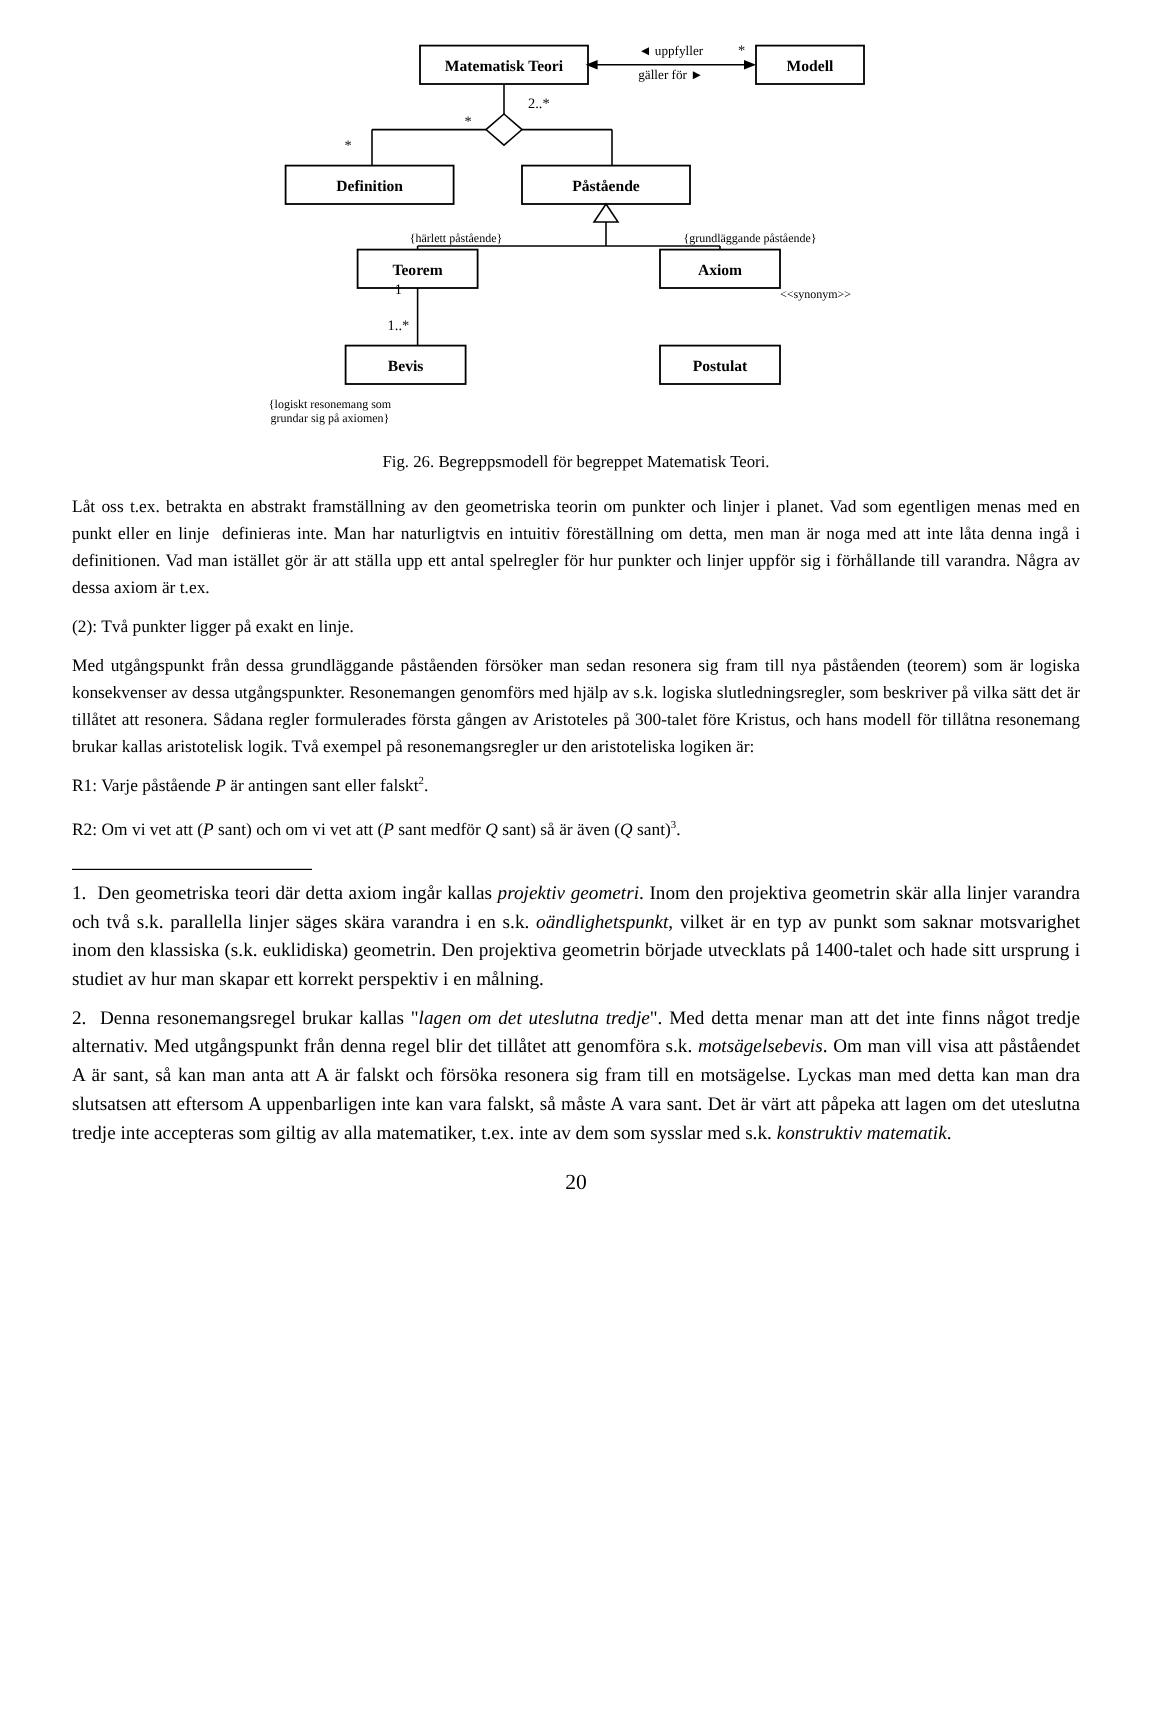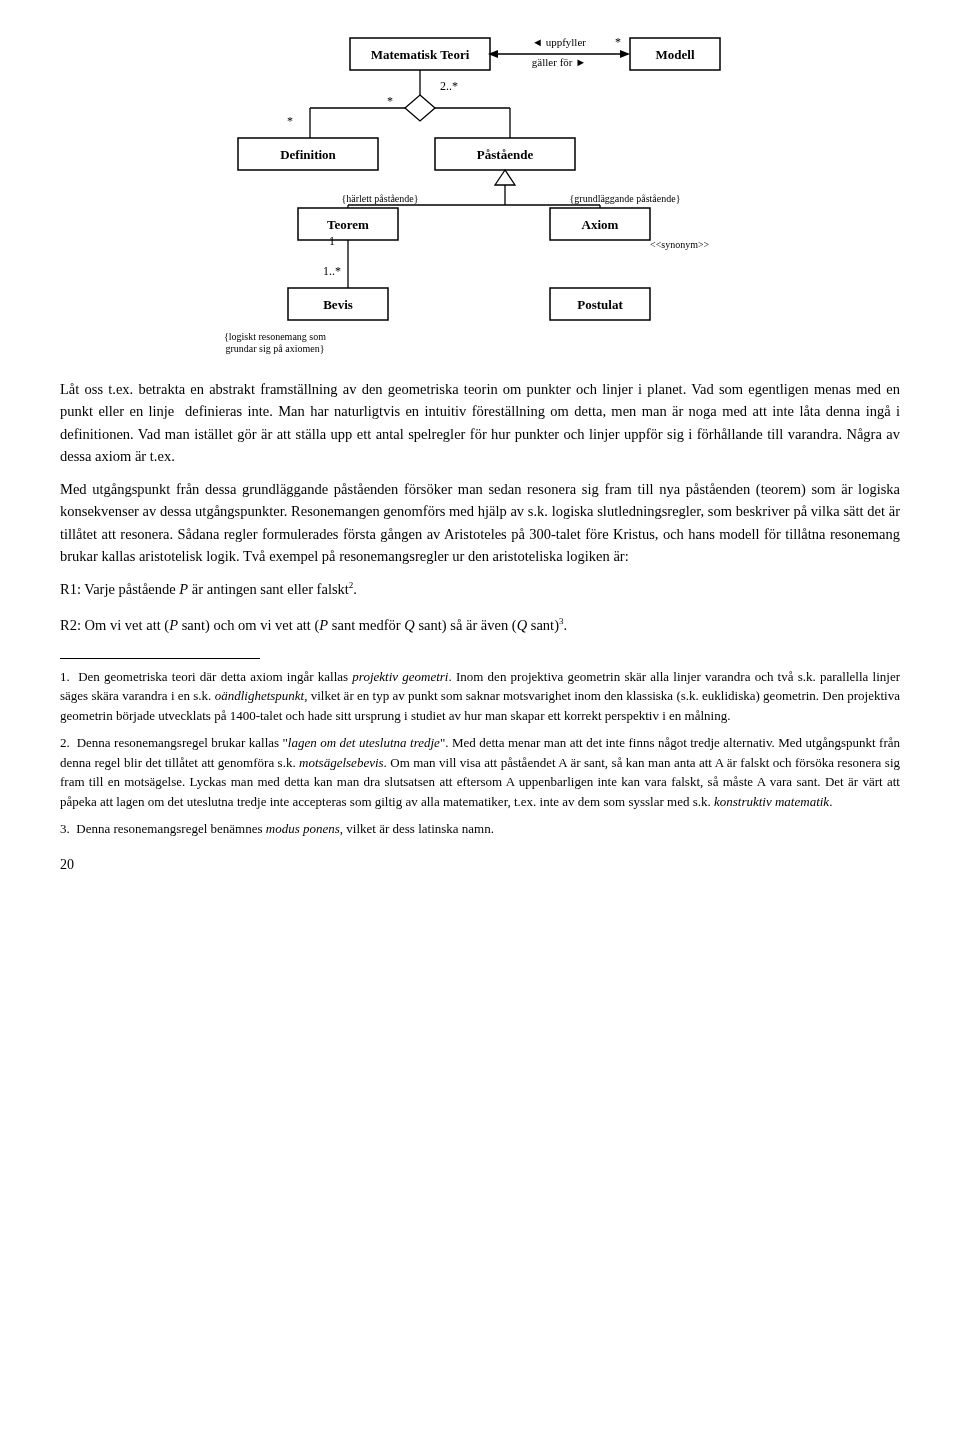--- a/index.html
+++ b/index.html
@@ -44,32 +44,32 @@
       margin-bottom: 14px;
     }
     
     .footnote-divider {
       border: none;
       border-top: 1px solid #000;
       width: 200px;
       margin: 18px 0 8px 0;
     }
     .footnotes {
-      font-size: 13px;
+      font-size: 16px;
       line-height: 1.5;
     }
     .footnote-item {
       margin-bottom: 8px;
       text-align: justify;
     }
     
     .page-number {
-      text-align: left;
+      text-align: center;
       margin-top: 18px;
-      font-size: 14px;
+      font-size: 18px;
     }
     sup {
       font-size: 9px;
       vertical-align: super;
     }
     em { font-style: italic; }
     strong { font-weight: normal; }
   </style>
 </head>
 <body>
@@ -148,26 +148,28 @@
       <text x="268" y="279" text-anchor="middle" font-size="13" font-weight="bold">Bevis</text>
 
       <rect x="480" y="258" width="100" height="32" fill="white" stroke="black" stroke-width="1.5"></rect>
       <text x="530" y="279" text-anchor="middle" font-size="13" font-weight="bold">Postulat</text>
 
       <text x="205" y="310" text-anchor="middle" font-size="10">{logiskt resonemang som</text>
       <text x="205" y="322" text-anchor="middle" font-size="10">grundar sig på axiomen}</text>
     </svg>
   </div>
 
+  <p class="fig-caption">Fig. 26. Begreppsmodell för begreppet Matematisk Teori.</p>
 
   <div class="body-text">
     <p>
       Låt oss t.ex. betrakta en abstrakt framställning av den geometriska teorin om punkter och linjer i planet. Vad som egentligen menas med en punkt eller en linje&nbsp; definieras inte. Man har naturligtvis en intuitiv föreställning om detta, men man är noga med att inte låta denna ingå i definitionen. Vad man istället gör är att ställa upp ett antal spelregler för hur punkter och linjer uppför sig i förhållande till varandra. Några av dessa axiom är t.ex.
     </p>
 
+    <p>(2): Två punkter ligger på exakt en linje.</p>
 
     <p>
       Med utgångspunkt från dessa grundläggande påståenden försöker man sedan resonera sig fram till nya påståenden (teorem) som är logiska konsekvenser av dessa utgångspunkter. Resonemangen genomförs med hjälp av s.k. logiska slutledningsregler, som beskriver på vilka sätt det är tillåtet att resonera. Sådana regler formulerades första gången av Aristoteles på 300-talet före Kristus, och hans modell för tillåtna resonemang brukar kallas aristotelisk logik.  Två exempel på resonemangsregler ur den aristoteliska logiken är:
     </p>
 
     <div class="rule-line">
       <strong>R1:</strong> Varje påstående <em>P</em> är antingen sant eller falskt<sup>2</sup>.
     </div>
 
     <div class="rule-line">
@@ -177,20 +179,17 @@
 
   <hr class="footnote-divider">
 
   <div class="footnotes">
     <div class="footnote-item">
       1. &nbsp;Den geometriska teori där detta axiom ingår kallas <em>projektiv geometri</em>. Inom den projektiva geometrin skär alla linjer varandra och två s.k. parallella linjer säges skära varandra i en s.k. <em>oändlighetspunkt</em>, vilket är en typ av punkt som saknar motsvarighet inom den klassiska (s.k. euklidiska) geometrin. Den projektiva geometrin började utvecklats på 1400-talet och hade sitt ursprung i studiet av hur man skapar ett korrekt perspektiv i en målning.
     </div>
     <div class="footnote-item">
       2. &nbsp;Denna resonemangsregel brukar kallas "<em>lagen om det uteslutna tredje</em>". Med detta menar man att det inte finns något tredje alternativ. Med utgångspunkt från denna regel blir det tillåtet att genomföra s.k. <em>motsägelsebevis</em>. Om man vill visa att påståendet A är sant, så kan man anta att A är falskt och försöka resonera sig fram till en motsägelse. Lyckas man med detta kan man dra slutsatsen att eftersom A uppenbarligen inte kan vara falskt, så måste A vara sant. Det är värt att påpeka att lagen om det uteslutna tredje inte accepteras som giltig av alla matematiker, t.ex. inte av dem som sysslar med s.k. <em>konstruktiv matematik</em>.
     </div>
-    <div class="footnote-item">
-      3. &nbsp;Denna resonemangsregel benämnes <em>modus ponens</em>, vilket är dess latinska namn.
-    </div>
   </div>
 
   <div class="page-number">20</div>
 
 </div>
 
 </body></html>

